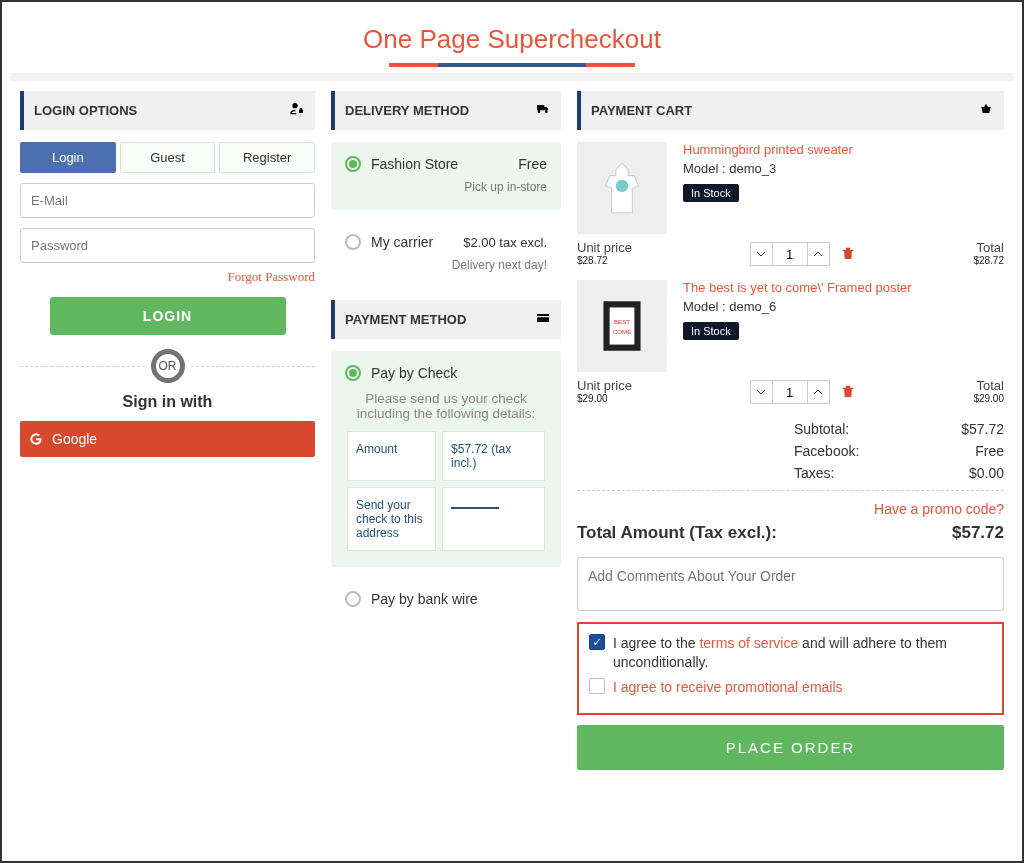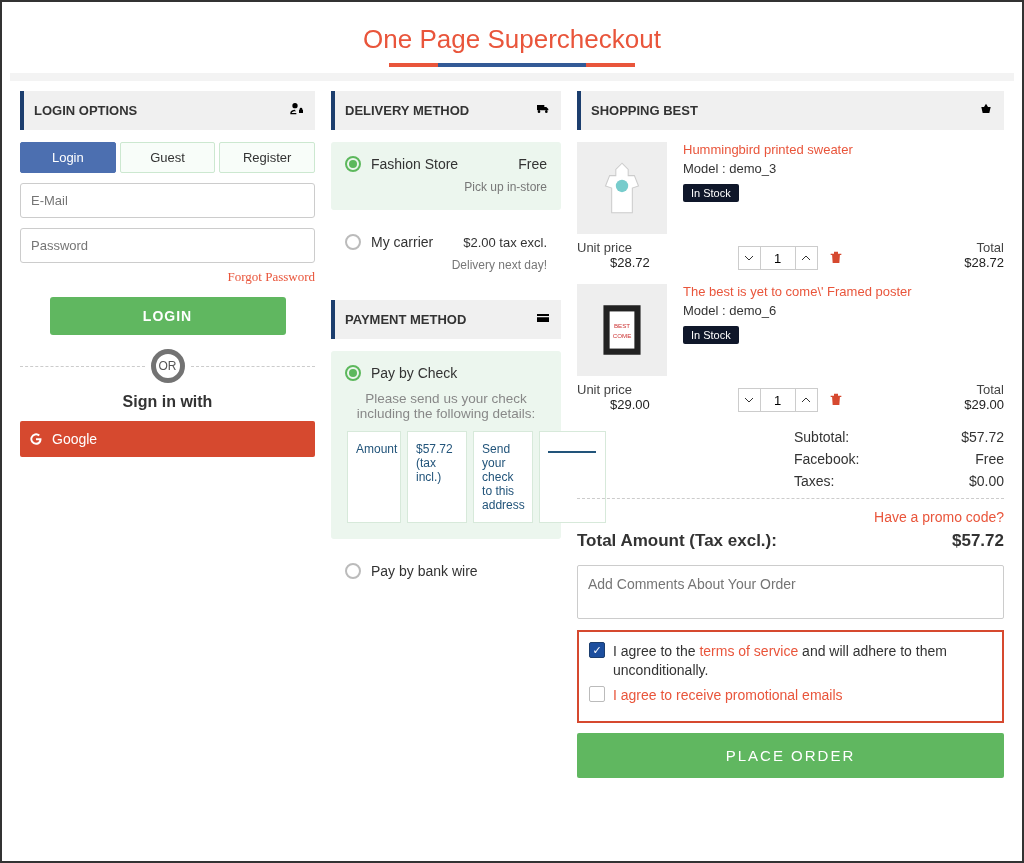--- a/index.html
+++ b/index.html
@@ -63,21 +63,21 @@
     position:relative; flex-shrink:0;
   }
   .radio.checked::after{
     content:""; position:absolute; inset:2px; background:#5cb85c; border-radius:50%;
   }
   .radio.unchecked{border-color:#bbb;}
   .option-sub{ text-align:right; color:#777; font-size:12px; margin-top:8px;}
   .plain-option{ padding:10px 14px; }
   .plain-option .option-row{ font-size:14px; }
   .payment-desc{ color:#888; font-size:13.5px; text-align:center; margin:10px 4px;}
-  .pay-table{ display:flex; flex-direction:row; gap:6px; padding:0 2px;}
+  .pay-table{ display:flex; flex-direction:column; gap:6px; padding:0 2px;}
   .pay-row{ display:flex; gap:6px;}
   .pay-cell{
     background:#fff; border:1px solid #d7e9da; padding:10px 8px;
     font-size:12px; color:#22547a;
   }
   .pay-cell.key{ width:45%;}
   .pay-cell.val{ flex:1;}
   .val-underline{ border-bottom:2px solid #22547a; display:inline-block; width:48px;}
   
   .cart-item{ display:flex; gap:16px; margin-bottom:6px;}
@@ -88,21 +88,21 @@
   .item-info{ flex:1;}
   .item-title{ color:#e9553b; font-size:13px; margin-bottom:4px;}
   .item-model{ color:#333; font-size:13px; margin-bottom:8px;}
   .badge{
     background:#0f172a; color:#fff; font-size:11px; padding:3px 8px; border-radius:2px;
   }
   .item-pricing{
     display:flex; align-items:flex-end; justify-content:space-between; gap:10px; margin-bottom:14px;
   }
   .price-block .lbl{ font-size:13px; color:#444;}
-  .price-block .amt{ font-size:13px; color:#222;margin-left:33px;}
+  .price-block .amt{ font-size:10px; color:#222;}
   .price-block.rt{ text-align:right;}
   .qty-wrap{ display:flex; align-items:center; gap:10px;}
   .qty{
     display:flex; border:1px solid #ccc; height:24px;
   }
   .qty .btn{ width:22px; display:flex;align-items:center;justify-content:center; border-right:1px solid #ccc;}
   .qty .btn:last-child{border-left:1px solid #ccc;border-right:none;}
   .qty input{ width:34px; border:none; text-align:center; font-size:13px;}
   .trash svg{ width:16px;height:18px;fill:#d6492f; }
   .cart-sep{ border-top:1px dashed #ccc; margin:6px 0 8px;}
@@ -240,21 +240,21 @@
     <div class="plain-option">
       <div class="option-row">
         <span class="radio unchecked"></span>
         <span>Pay by bank wire</span>
       </div>
     </div>
   </div>
 
   <div class="col-cart">
     <div class="section-header">
-      <span>SHOPPING BEST</span>
+      <span>PAYMENT CART</span>
       <span class="icon-slot">
         <svg viewBox="0 0 24 24">
             <path d="M5 9h14l-2 9H7zM9 9 12 4l3 5M4 9h16"></path>
           </svg>
       </span>
     </div>
 
     
     <div class="cart-item">
       <div class="thumb">

